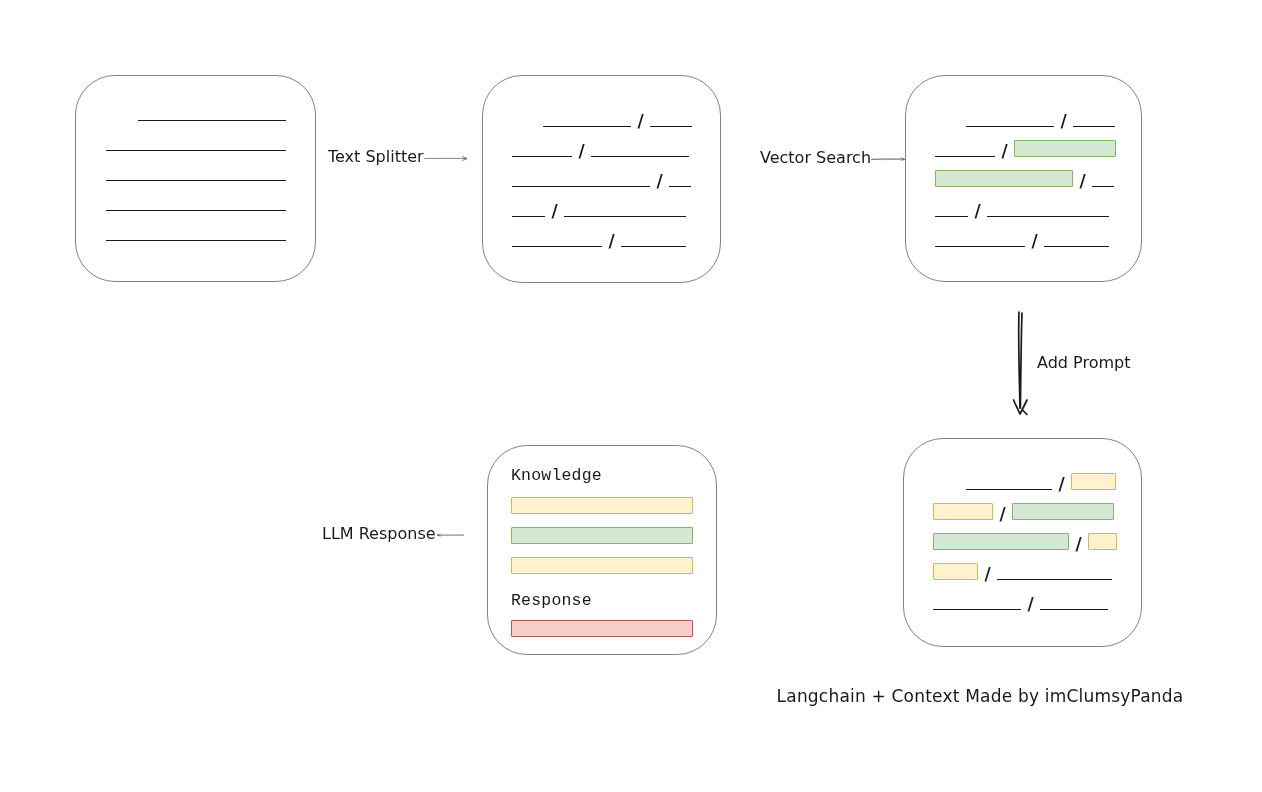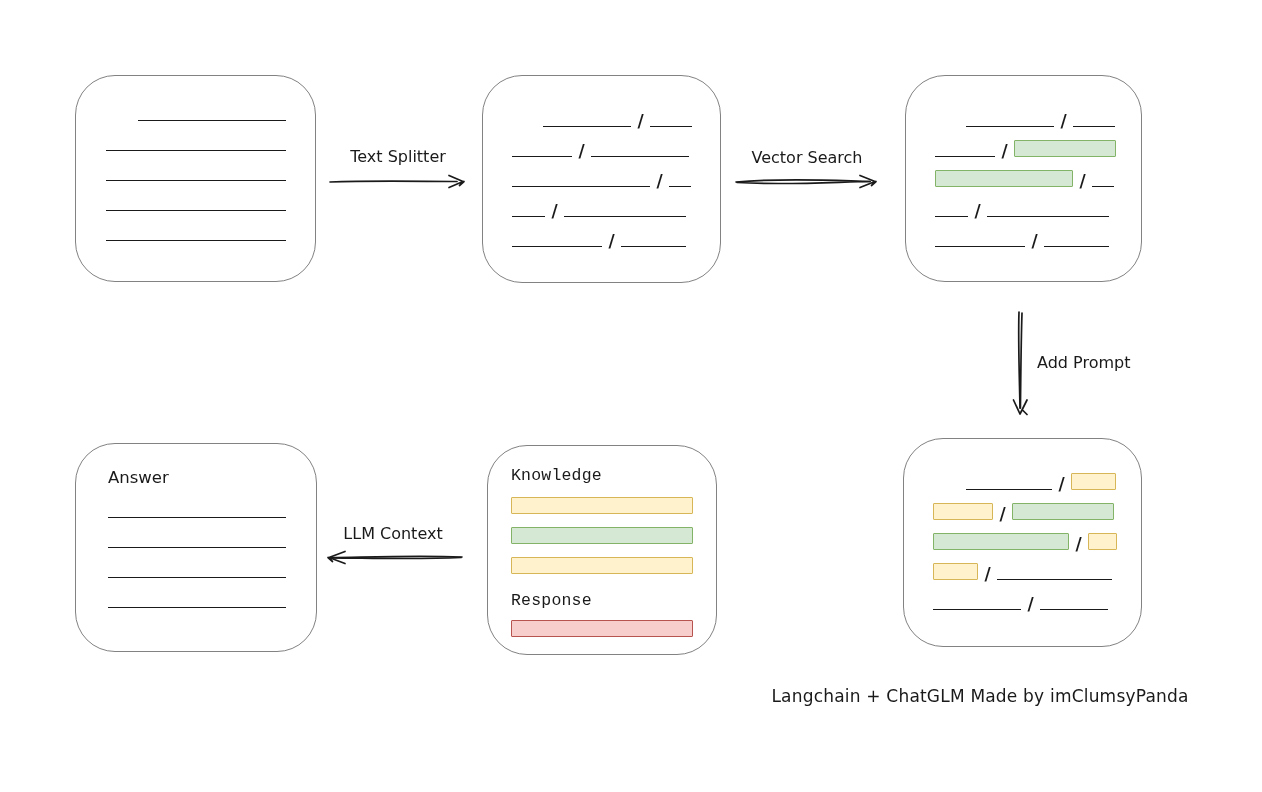--- a/index.html
+++ b/index.html
@@ -50,21 +50,21 @@
   .box-label { font-size:16.5px; letter-spacing:.2px;font-family:Liberation Mono, monospace; }
   .bars { display:flex; flex-direction:column; gap:13px; margin-top:12px; }
   .bars .bar { width:182px; }
   .knowledge-bars { margin-bottom:17px; }
   .question-bars { margin-top:10px; }
 
   
   .answer-label { position:absolute; left:32px; top:24px; font-size:16.5px; }
 
   
-  .arrow-group { position:absolute; display:flex; flex-direction:column; align-items:center; }
+  .arrow-group { position:absolute; display:flex; flex-direction:row; align-items:center; }
   .arrow-label { font-size:16px; white-space:nowrap; margin-bottom:3px; }
   .arrow-svg path { stroke:var(--stroke,#1a1a1a); stroke-width:1.7; fill:none;
                     stroke-linecap:round; stroke-linejoin:round; }
   .arrow-down-label { position:absolute; font-size:16px; white-space:nowrap; }
 
   .footer-caption {
     position:absolute; left:700px; top:686px; width:560px;
     text-align:center; font-size:17px; letter-spacing:.2px;
   }
 </style>
@@ -184,59 +184,50 @@
           <div class="bar bar-green"></div>
           <div class="bar bar-yellow"></div>
         </div>
       <div class="box-label">Response</div>
       <div class="bars question-bars">
           <div class="bar bar-red"></div>
         </div>
     </div>
   </div>
 
-  <div class="box" style="left:75px; top:443px; width:242px; height:209px;">
-    <div class="answer-label">Answer</div>
-    <div class="ruled-lines" style="padding-top:44px;">
-        <div class="ruled-line" style="margin-left: 32px; width: 178px;"></div>
-        <div class="ruled-line" style="margin-left: 32px; width: 178px;"></div>
-        <div class="ruled-line" style="margin-left: 32px; width: 178px;"></div>
-        <div class="ruled-line" style="margin-left: 32px; width: 178px;"></div>
-      </div>
-  </div>
 
   <div class="arrow-group" style="left:328px; top:147px; width:140px;">
     <div class="arrow-label">Text Splitter</div>
     <svg class="arrow-svg" width="140" height="22" viewBox="0 0 140 22">
       <path d="M2,13 C 45,11.5 95,12.5 129,12.5"></path>
       <path d="M121,6.5 L 135,12.5 L 121,18.5 M131.5,16.5 l 4.5,-4"></path>
     </svg>
   </div>
 
-  <div class="arrow-group" style="left:734px; top:148px; width:146px;">
+  <div class="arrow-group" style="left:760px; top:148px; width:146px;">
     <div class="arrow-label">Vector Search</div>
     <svg class="arrow-svg" width="146" height="22" viewBox="0 0 146 22">
       <path d="M2,12 C 55,7.5 110,11 136,11.5"></path>
       <path d="M3,12.5 C 55,15.5 110,11.5 136,11.5"></path>
       <path d="M126,5.5 L 141,11.5 L 126,17.5 M137.5,15.5 l 4.5,-4"></path>
     </svg>
   </div>
 
   <svg class="arrow-svg" style="position:absolute; left:1010px; top:310px;" width="22" height="110" viewBox="0 0 22 110">
     <path d="M9,2 C 8,30 9.5,70 10,98"></path>
     <path d="M12,3 C 11,32 10.8,70 10.4,98"></path>
     <path d="M3.5,90 L 10,104 L 17,90 M13,100.5 l 4,4"></path>
   </svg>
   <div class="arrow-down-label" style="left:1037px; top:353px;">Add Prompt</div>
 
 
   <div class="arrow-group" style="left:322px; top:524px; width:142px;">
-    <div class="arrow-label">LLM Context</div>
+    <div class="arrow-label">LLM Response</div>
     <svg class="arrow-svg" width="142" height="22" viewBox="0 0 142 22">
       <path d="M140,11 C 95,9.5 50,11 9,11.5"></path>
       <path d="M139,11.5 C 95,13.5 55,12.2 9,11.8"></path>
       <path d="M23,5.5 L 7,11.5 L 23,17.5 M10.5,15.5 l -4.5,-4"></path>
     </svg>
   </div>
 
-  <div class="footer-caption">Langchain + ChatGLM Made by imClumsyPanda</div>
+  <div class="footer-caption">Langchain + Context Made by imClumsyPanda</div>
 
 </div>
 
 </body></html>

